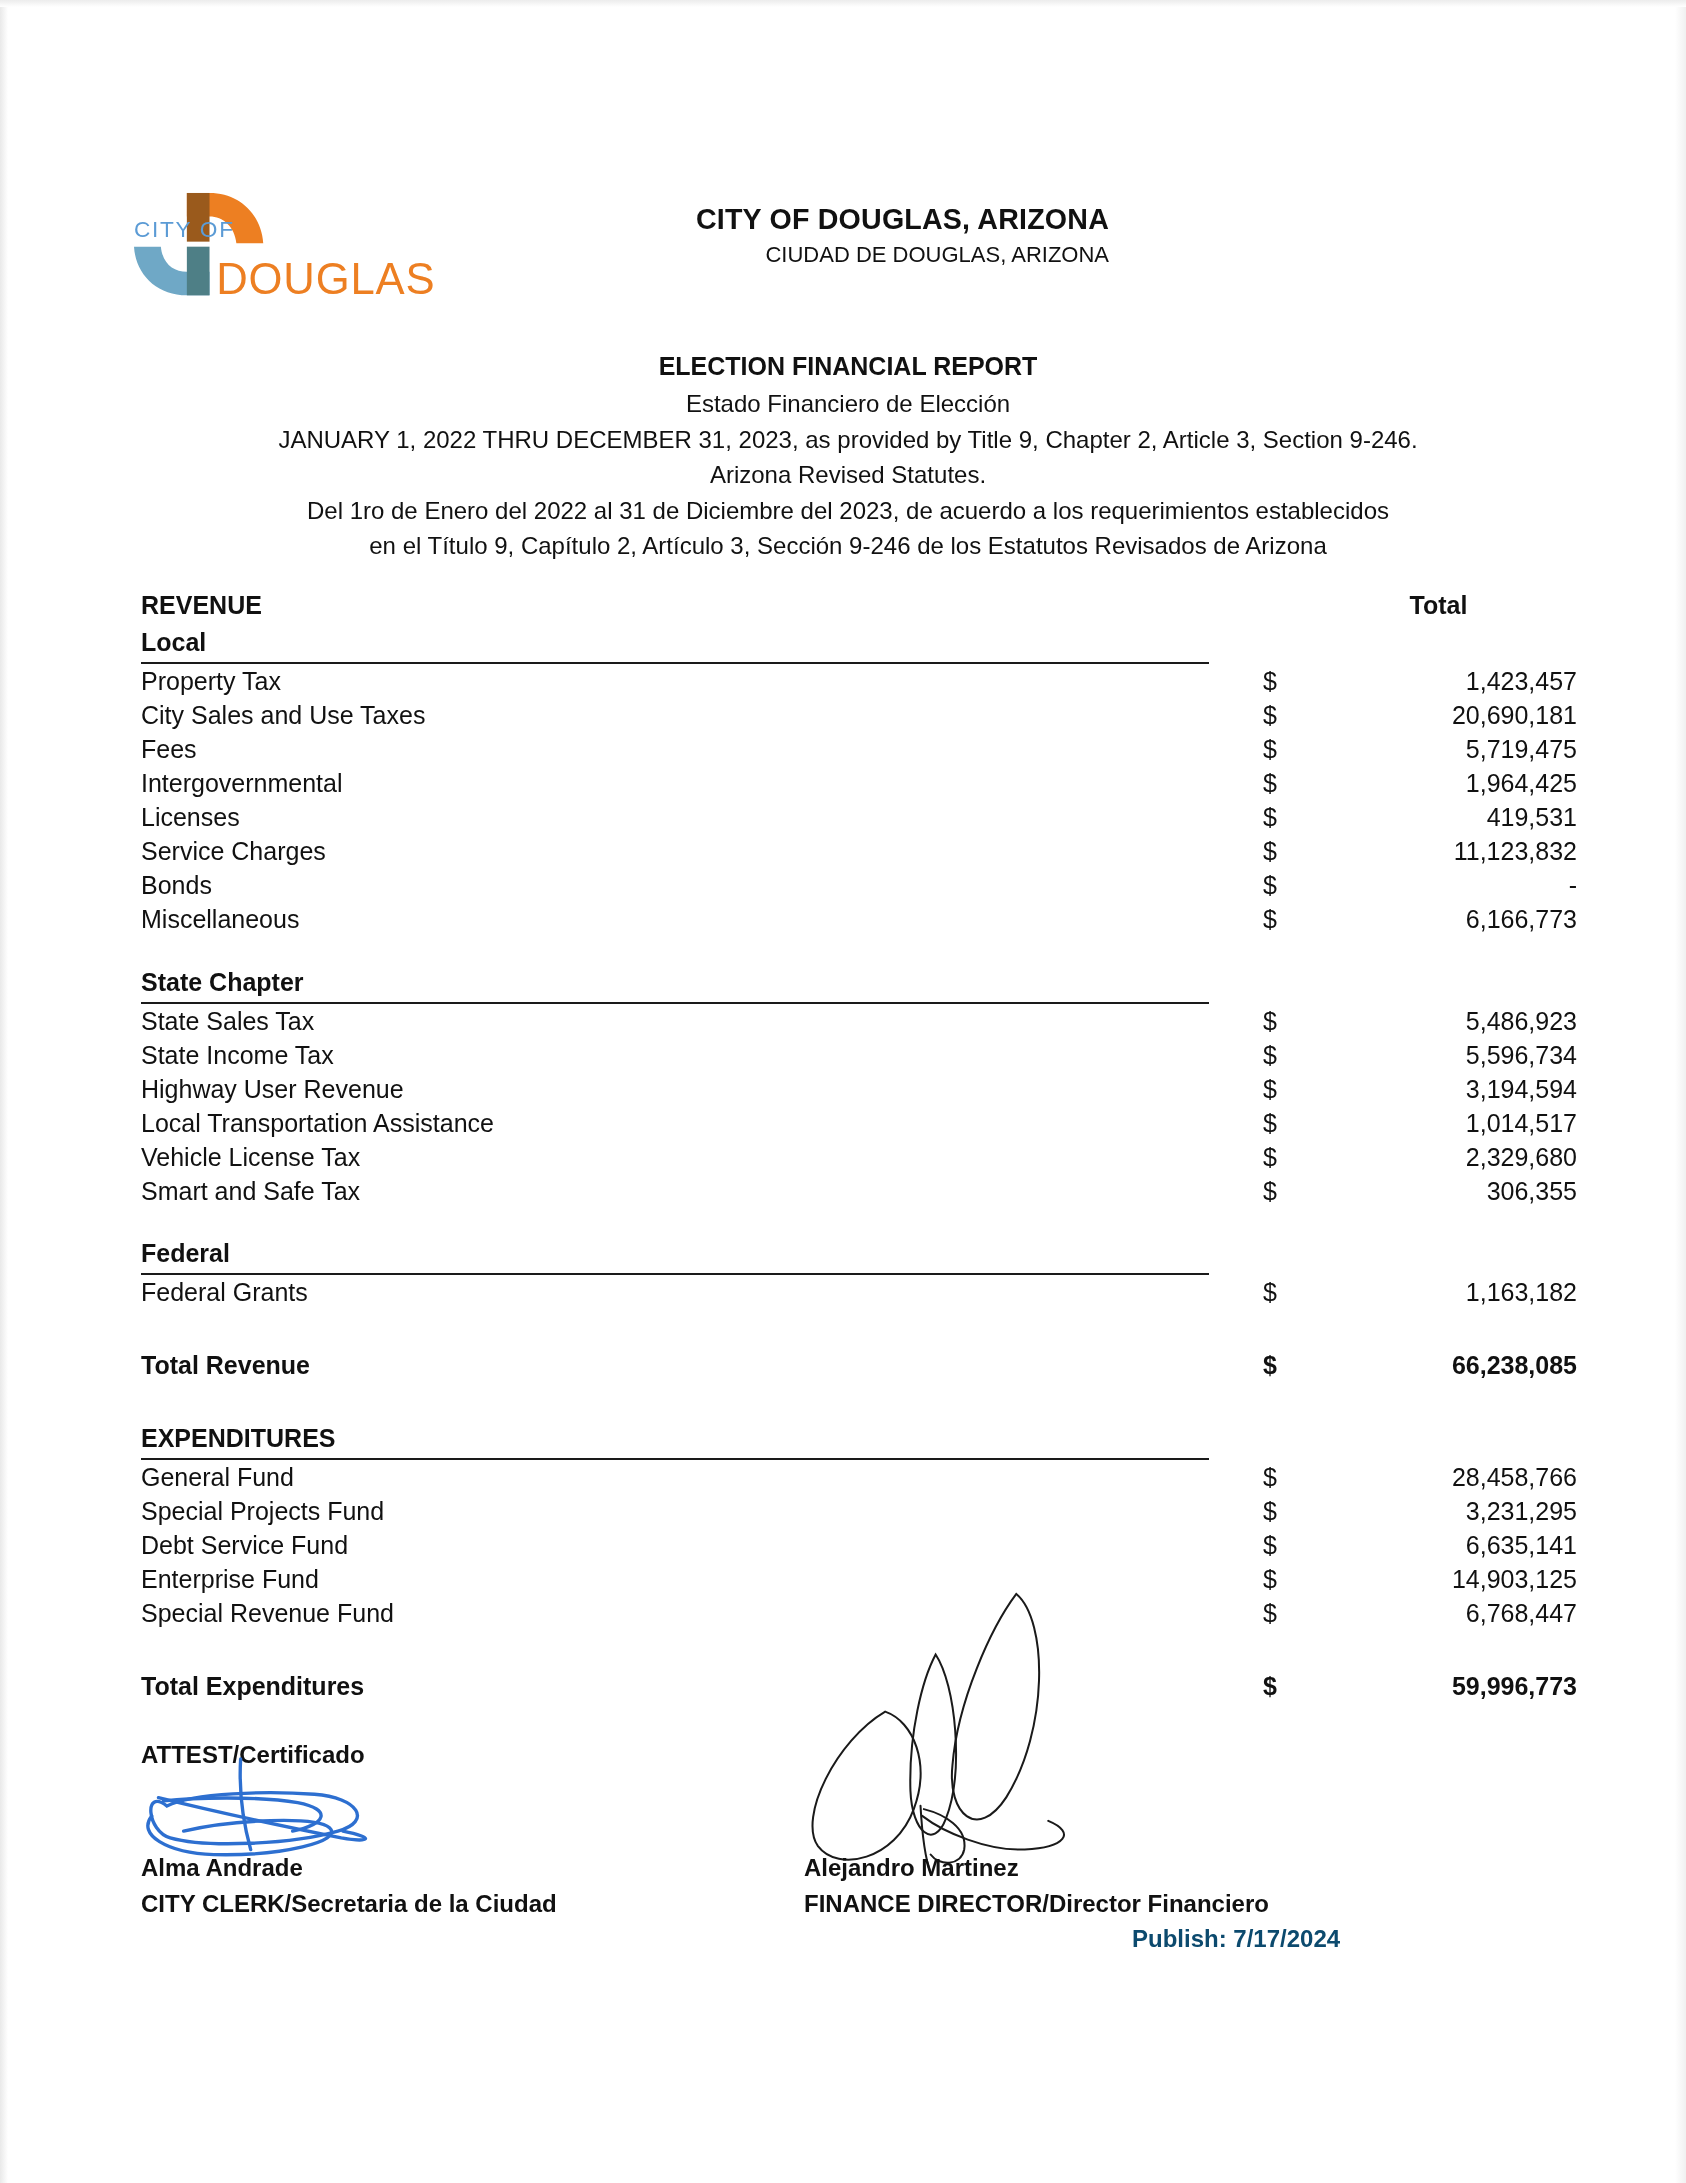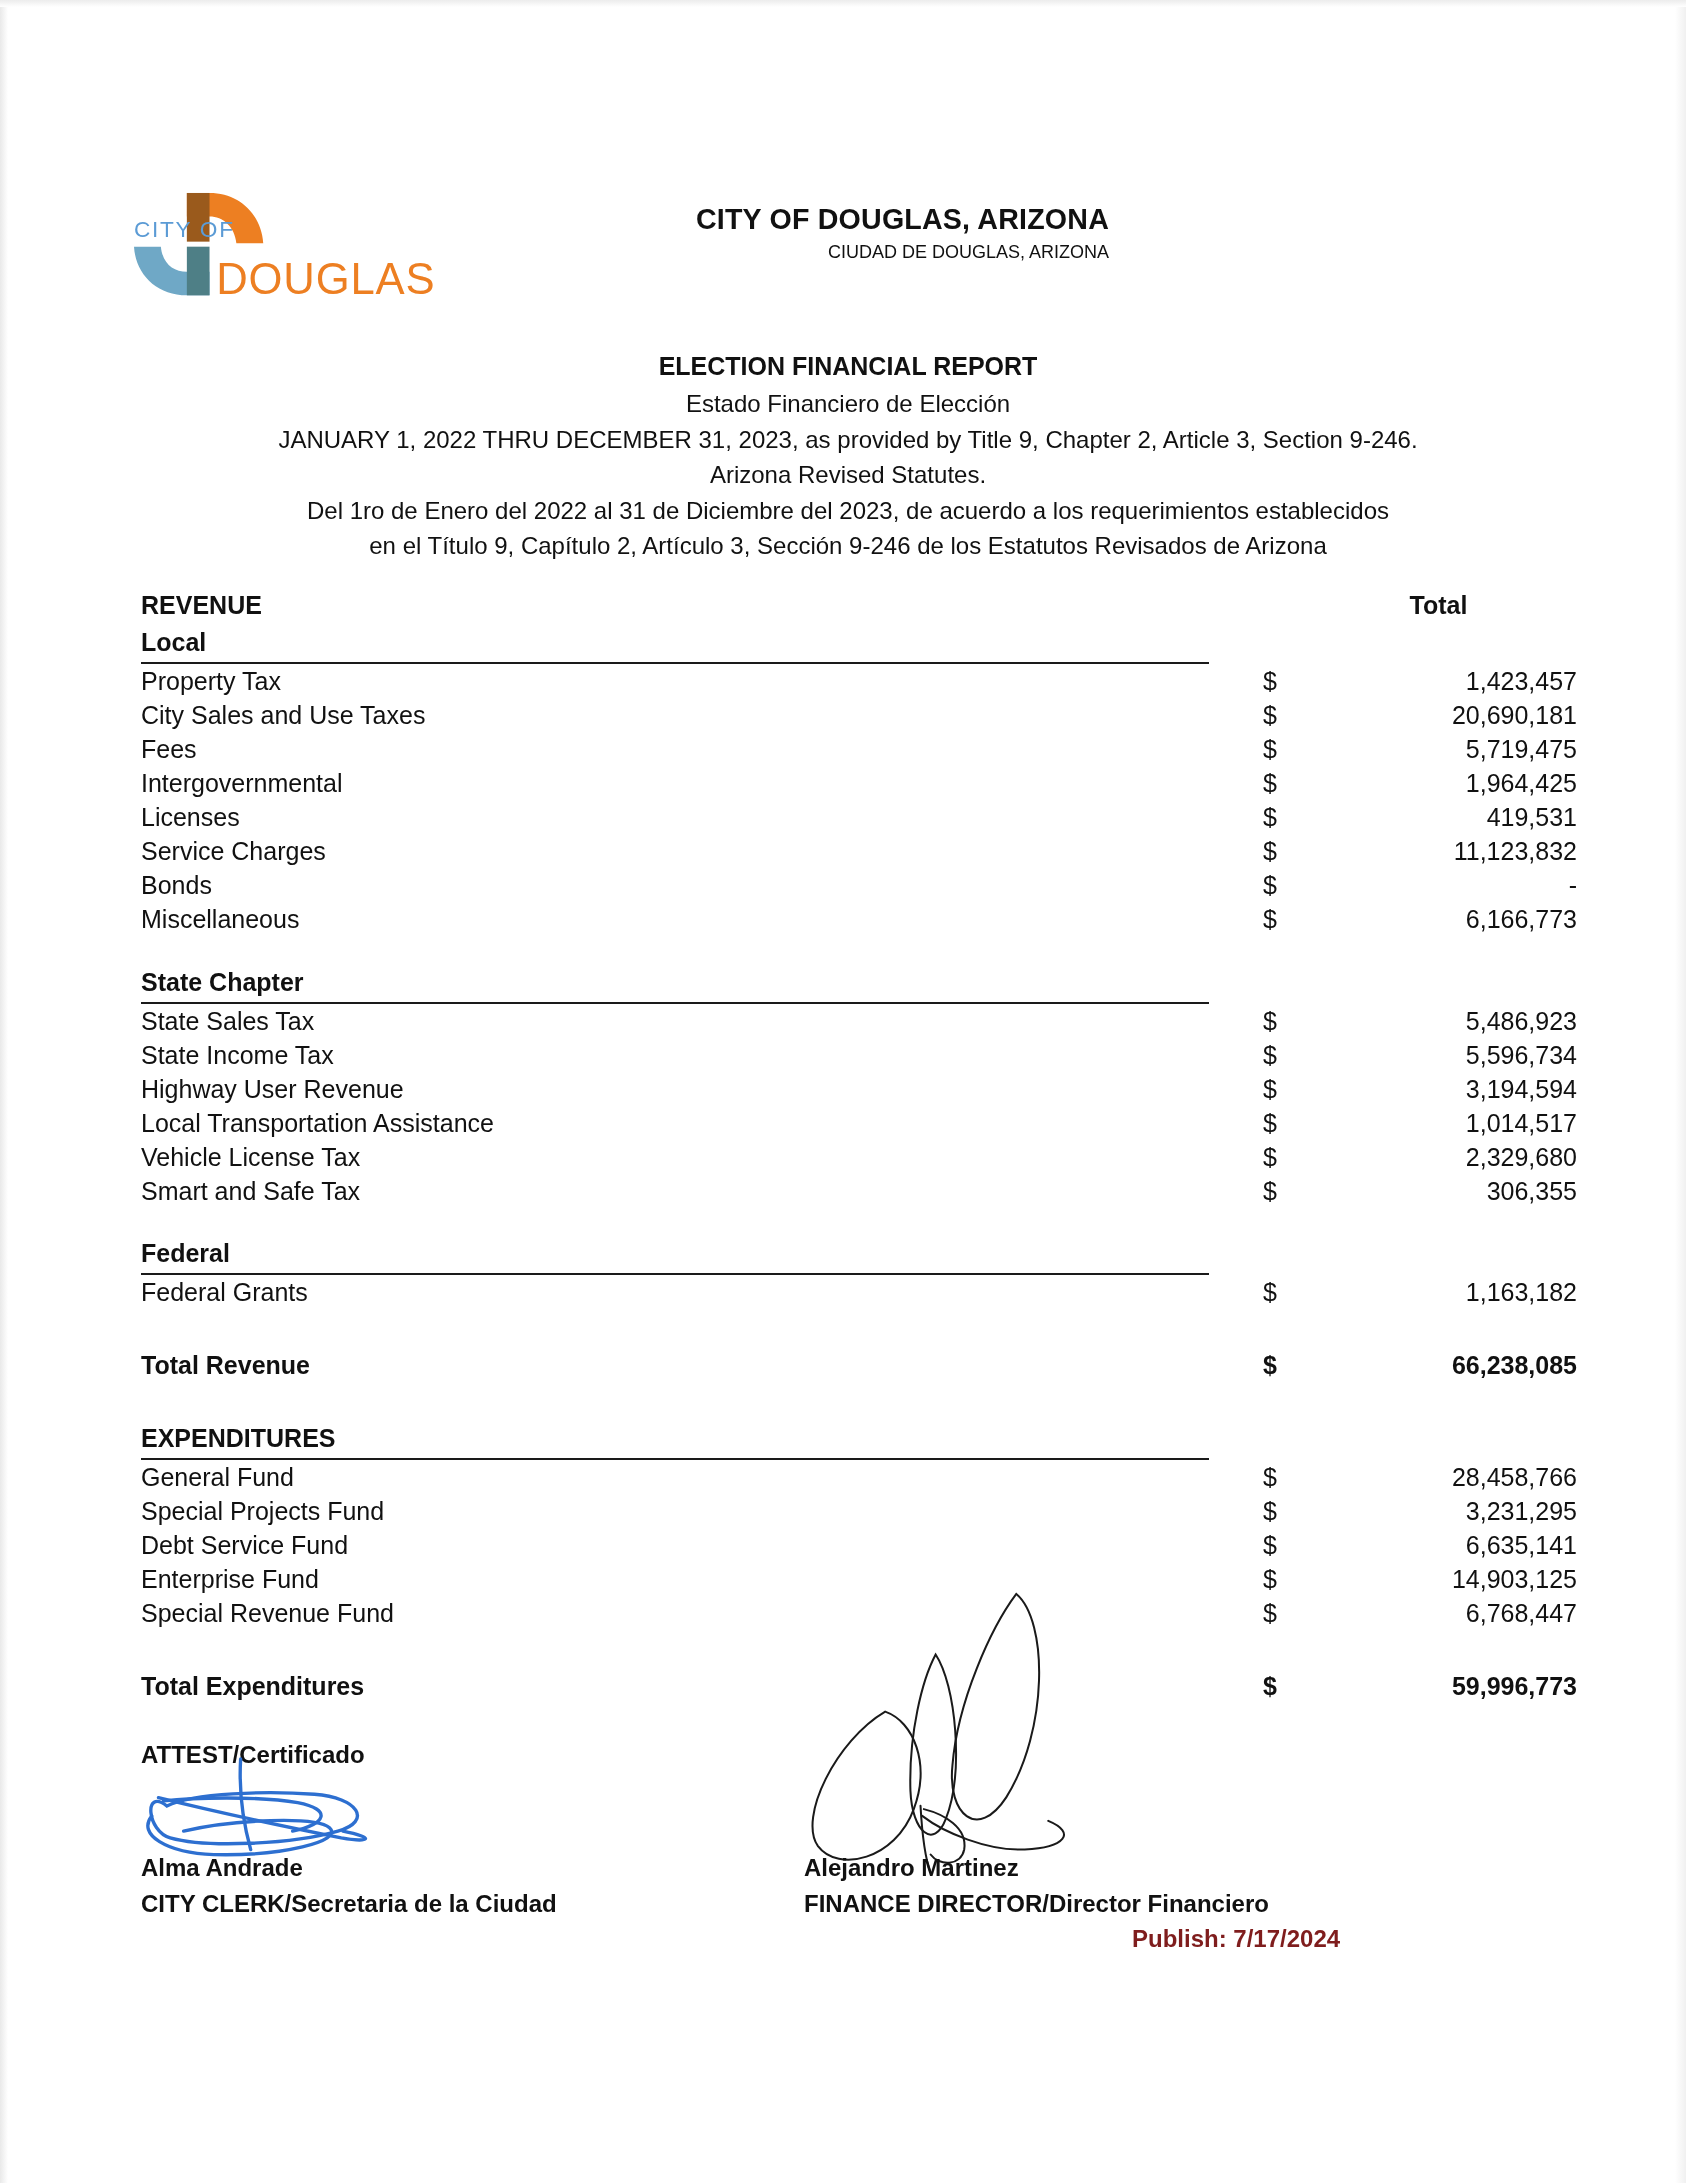--- a/index.html
+++ b/index.html
@@ -56,21 +56,21 @@
     text-align: right;
   }
   .title-en {
     font-size: 28.6px;
     font-weight: bold;
     letter-spacing: 0.2px;
     color: #111;
     line-height: 1.25;
   }
   .title-es {
-    font-size: 18px;
+    font-size: 22px;
     font-weight: normal;
     color: #111;
     line-height: 1.3;
     margin-top: 3.4px;
   }
 
   .report-head {
     position: absolute;
     left: 134px;
     top: 348px;
@@ -209,21 +209,21 @@
   .name-left  { left: 0px;   top: 124px; }
   .title-left { left: 0px;   top: 160px; }
   .name-right { left: 663px; top: 124px; }
   .title-rt   { left: 663px; top: 160px; }
   .publish {
     position: absolute;
     left: 991px;
     top: 195px;
     font-size: 24px;
     font-weight: bold;
-    color: #7f1d1d;
+    color: #0c4a6e;
   }
 </style>
 </head>
 <body>
 
 <div class="page">
 
   <div class="scan-edge-left"></div>
   <div class="scan-edge-right"></div>
   <div class="scan-edge-top"></div>

